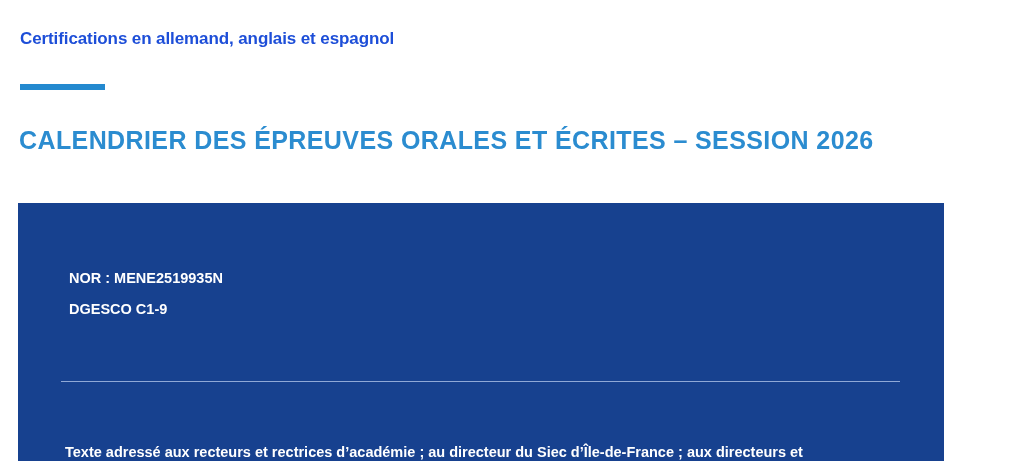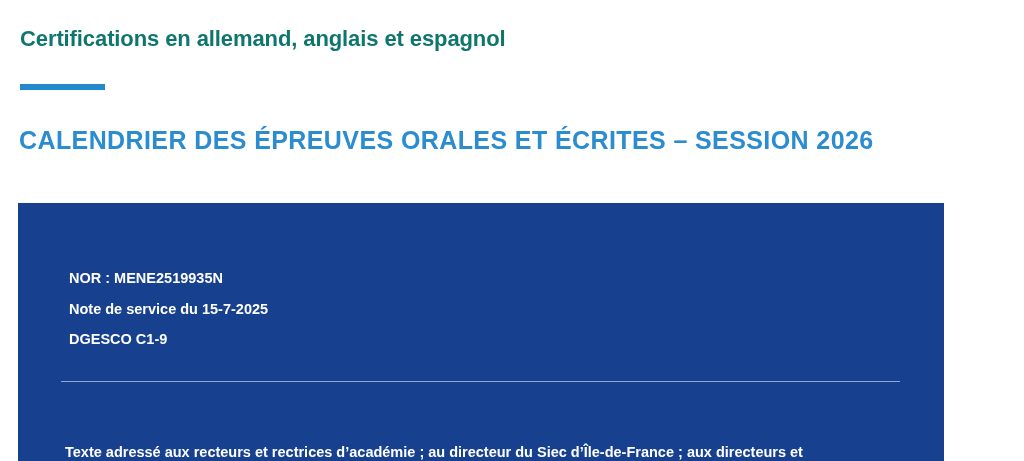--- a/index.html
+++ b/index.html
@@ -20,24 +20,24 @@
     width: 1024px;
     height: 461px;
     background: #ffffff;
   }
 
   
   .kicker {
     position: absolute;
     left: 20px;
     top: 26px;
-    font-size: 22px;
+    font-size: 17px;
     font-weight: bold;
     letter-spacing: -0.1px;
-    color: #0f766e;
+    color: #1d4ed8;
     line-height: 26px;
     white-space: nowrap;
   }
 
   
   .accent-bar {
     position: absolute;
     left: 20px;
     top: 84px;
     width: 85px;
@@ -115,21 +115,20 @@
   <div class="kicker">Certifications en allemand, anglais et espagnol</div>
 
   <div class="accent-bar"></div>
 
   <h1 class="main-title">Calendrier des épreuves orales et écrites – Session 2026</h1>
 
   <section class="info-panel">
 
     <ul class="meta-list">
       <li class="meta-line">NOR : MENE2519935N</li>
-      <li class="meta-line">Note de service du 15-7-2025</li>
       <li class="meta-line">DGESCO C1-9</li>
     </ul>
 
     <div class="panel-divider"></div>
 
     <p class="panel-paragraph">Texte adressé aux recteurs et rectrices d’académie ; au directeur du Siec d’Île-de-France ; aux directeurs et</p>
 
   </section>
 
 </div>

